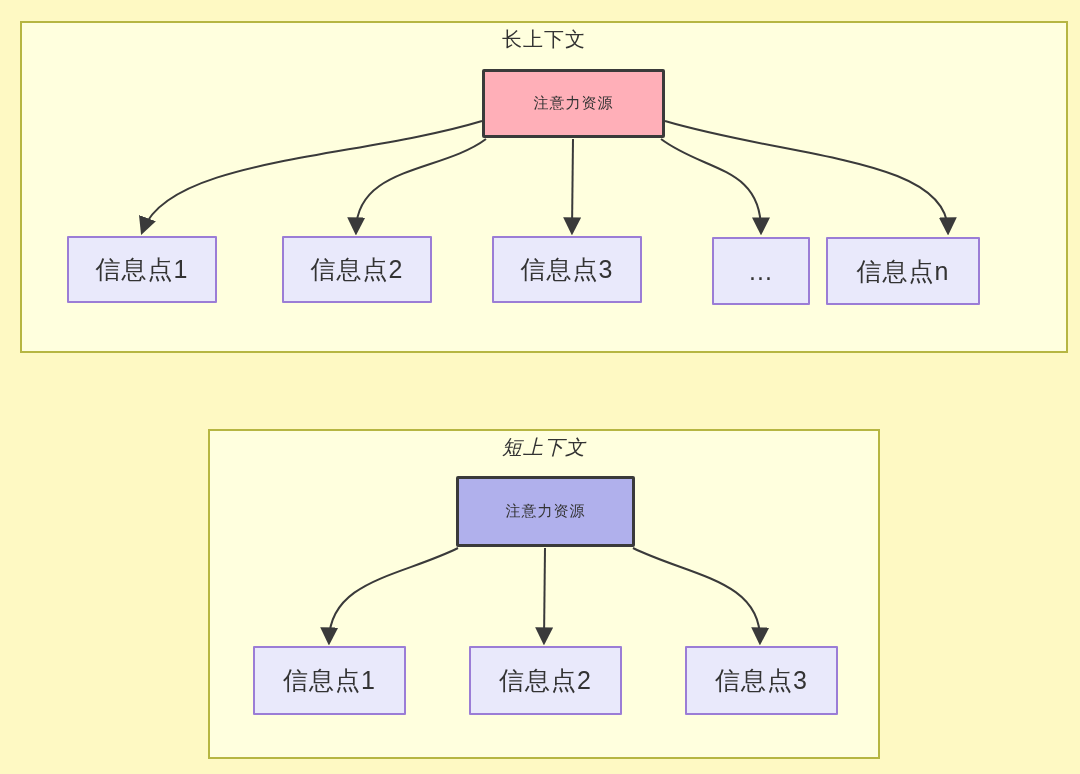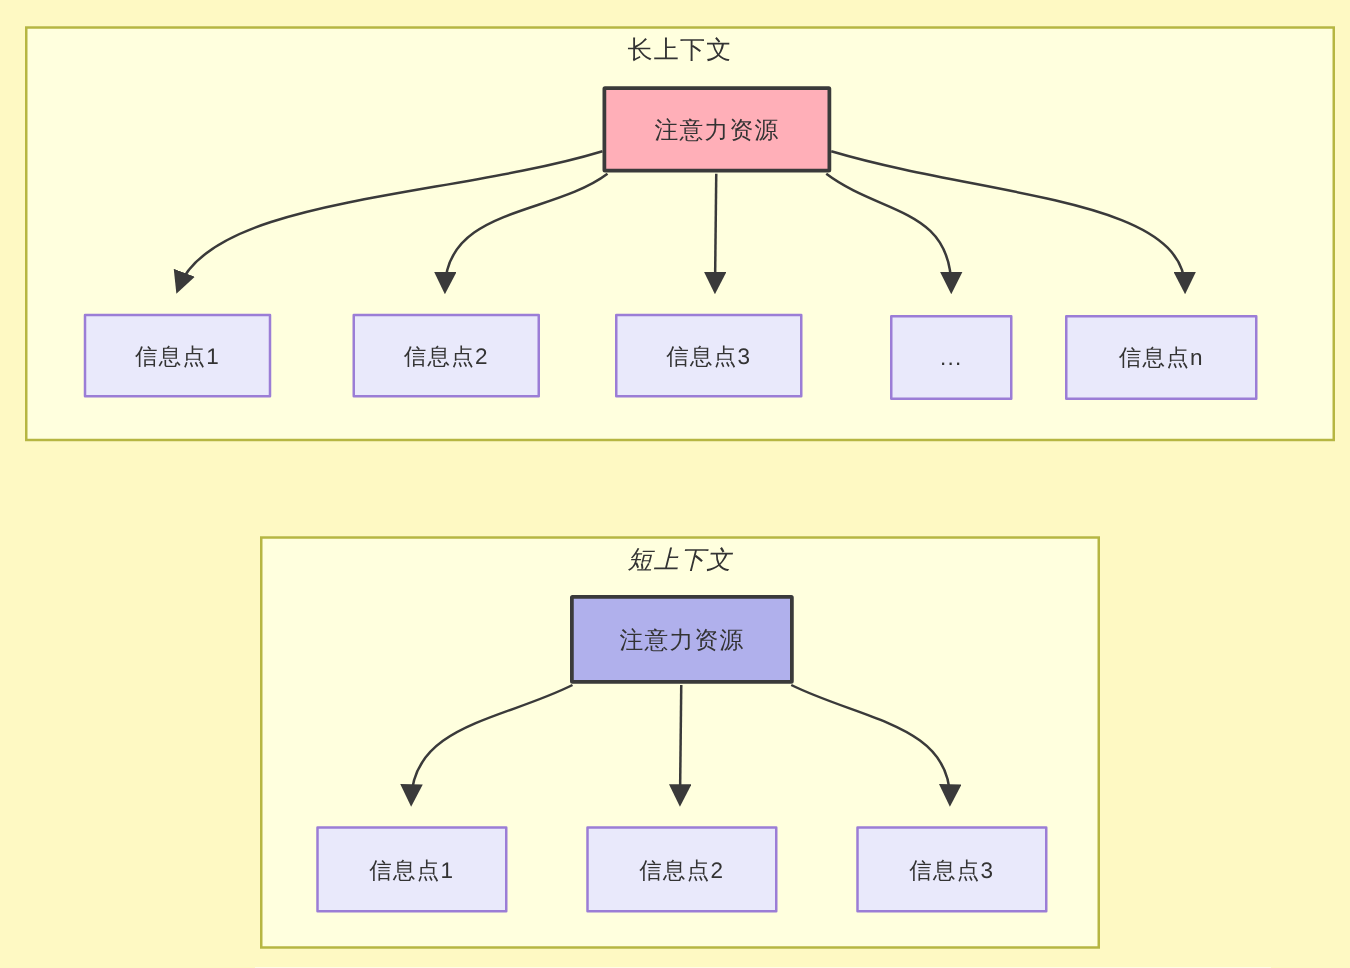--- a/index.html
+++ b/index.html
@@ -33,42 +33,41 @@
     z-index: 2;
   }
   .source-box {
     position: absolute;
     border: 3px solid #3a3a3a;
     border-radius: 2px;
     box-sizing: border-box;
     display: flex;
     align-items: center;
     justify-content: center;
-    font-size: 19px;
+    font-size: 15px;
     color: #333333;
     letter-spacing: 1px;
     z-index: 4;
     font-family: Liberation Serif, serif;
   }
   .source-long { background: #ffafb8; }
   .source-short { background: #b0b0ec; }
   .target-box {
     position: absolute;
     background: #e9e9fb;
     border: 2px solid #9b7dd6;
     border-radius: 1px;
     box-sizing: border-box;
     display: flex;
     align-items: center;
     justify-content: center;
-    font-size: 18px;
+    font-size: 25px;
     color: #333333;
     letter-spacing: 1px;
     z-index: 4;
-    margin-top: 15px;
   }
   .arrows {
     position: absolute;
     left: 0;
     top: 0;
     z-index: 3;
     pointer-events: none;
   }
 </style>
 </head>
@@ -99,21 +98,21 @@
       <path d="M 633 548 C 690 576, 761 580, 760 640" marker-end="url(#ah)"></path>
     </g>
   </svg>
 
   <div class="source-box source-long" style="left:482px; top:69px; width:183px; height:69px;">注意力资源</div>
 
   <div class="target-box" style="left:67px; top:236px; width:150px; height:67px;">信息点1</div>
   <div class="target-box" style="left:282px; top:236px; width:150px; height:67px;">信息点2</div>
   <div class="target-box" style="left:492px; top:236px; width:150px; height:67px;">信息点3</div>
   <div class="target-box" style="left:712px; top:237px; width:98px; height:68px;">...</div>
-  <div class="target-box" style="left:852px; top:237px; width:154px; height:68px;">信息点n</div>
+  <div class="target-box" style="left:826px; top:237px; width:154px; height:68px;">信息点n</div>
 
   <div class="source-box source-short" style="left:456px; top:476px; width:179px; height:71px;">注意力资源</div>
 
   <div class="target-box" style="left:253px; top:646px; width:153px; height:69px;">信息点1</div>
   <div class="target-box" style="left:469px; top:646px; width:153px; height:69px;">信息点2</div>
   <div class="target-box" style="left:685px; top:646px; width:153px; height:69px;">信息点3</div>
 
 </div>
 
 </body></html>

